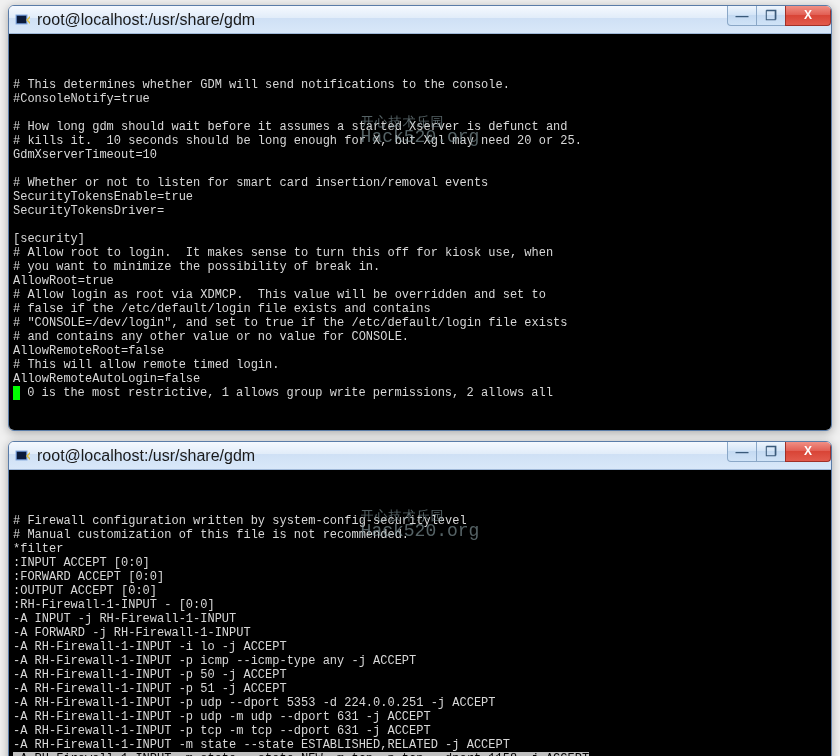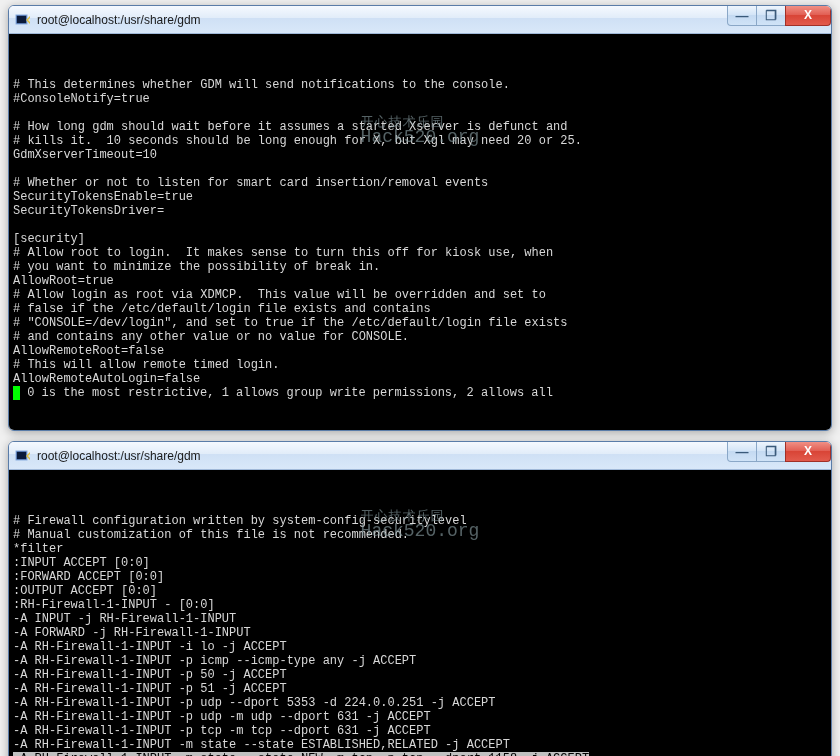--- a/index.html
+++ b/index.html
@@ -28,21 +28,21 @@
 }
 .titlebar .app-icon {
   width: 16px; height: 16px;
   margin-right: 6px;
   display: inline-flex;
   align-items: center; justify-content: center;
 }
 .titlebar .title-text {
   flex: 1;
   color: #1a1a1a;
-  font-size: 12px;
+  font-size: 16px;
   white-space: nowrap;
   overflow: hidden;
 }
 .win-controls {
   display: flex;
   height: 20px;
   margin-top: -8px;
 }
 .win-btn {
   width: 30px;

